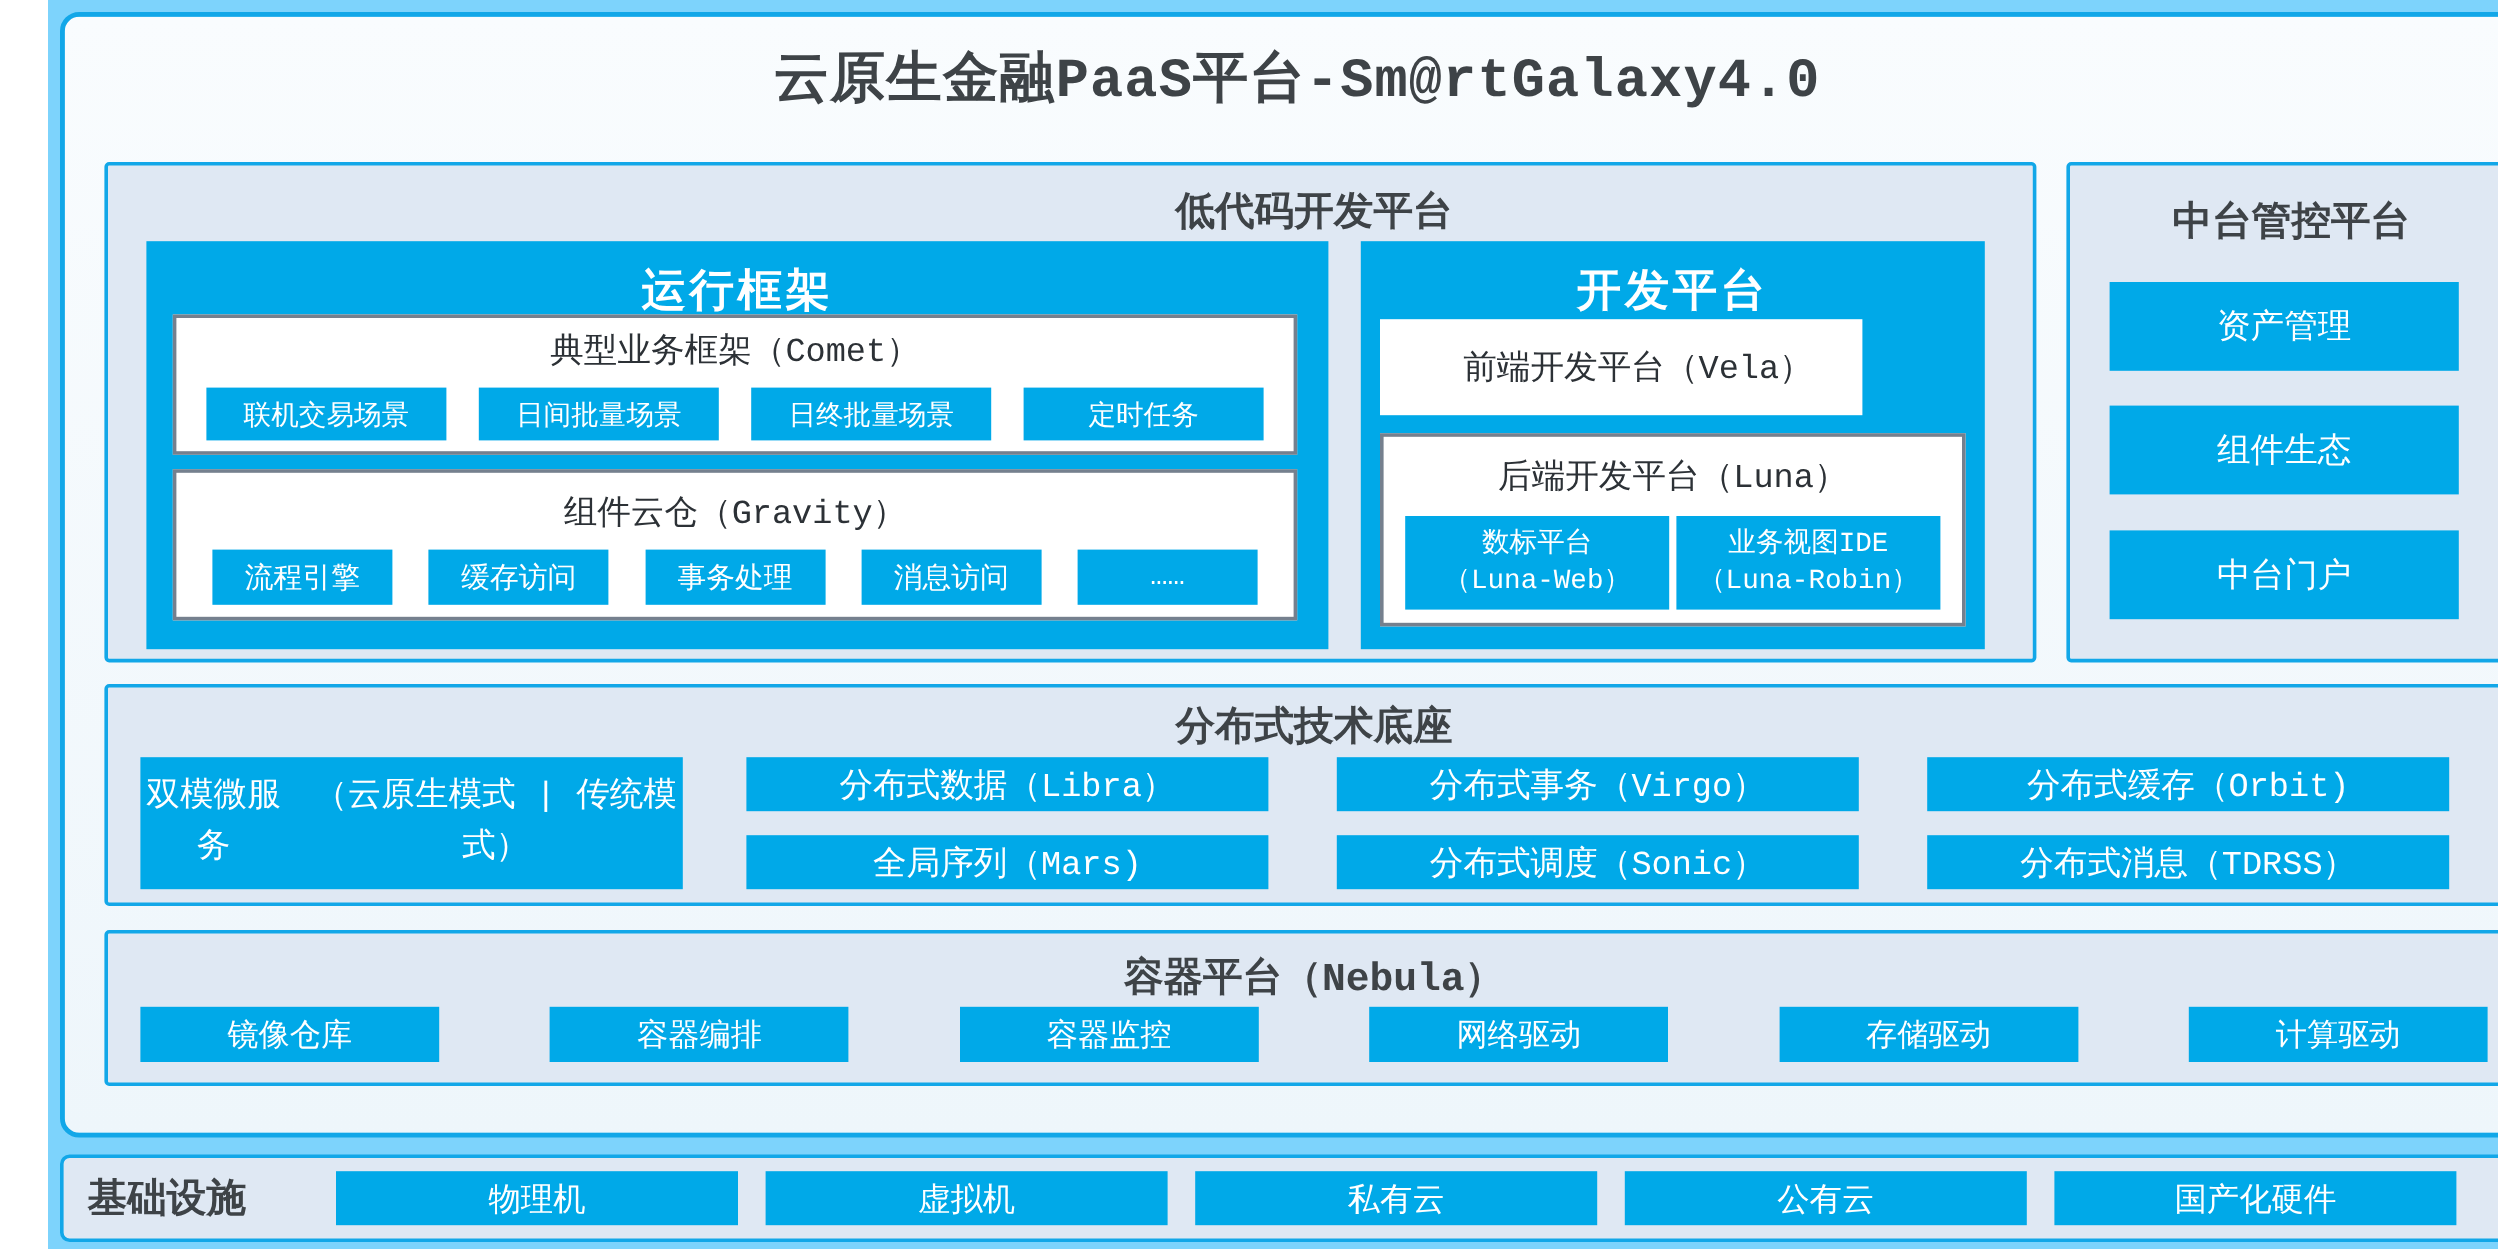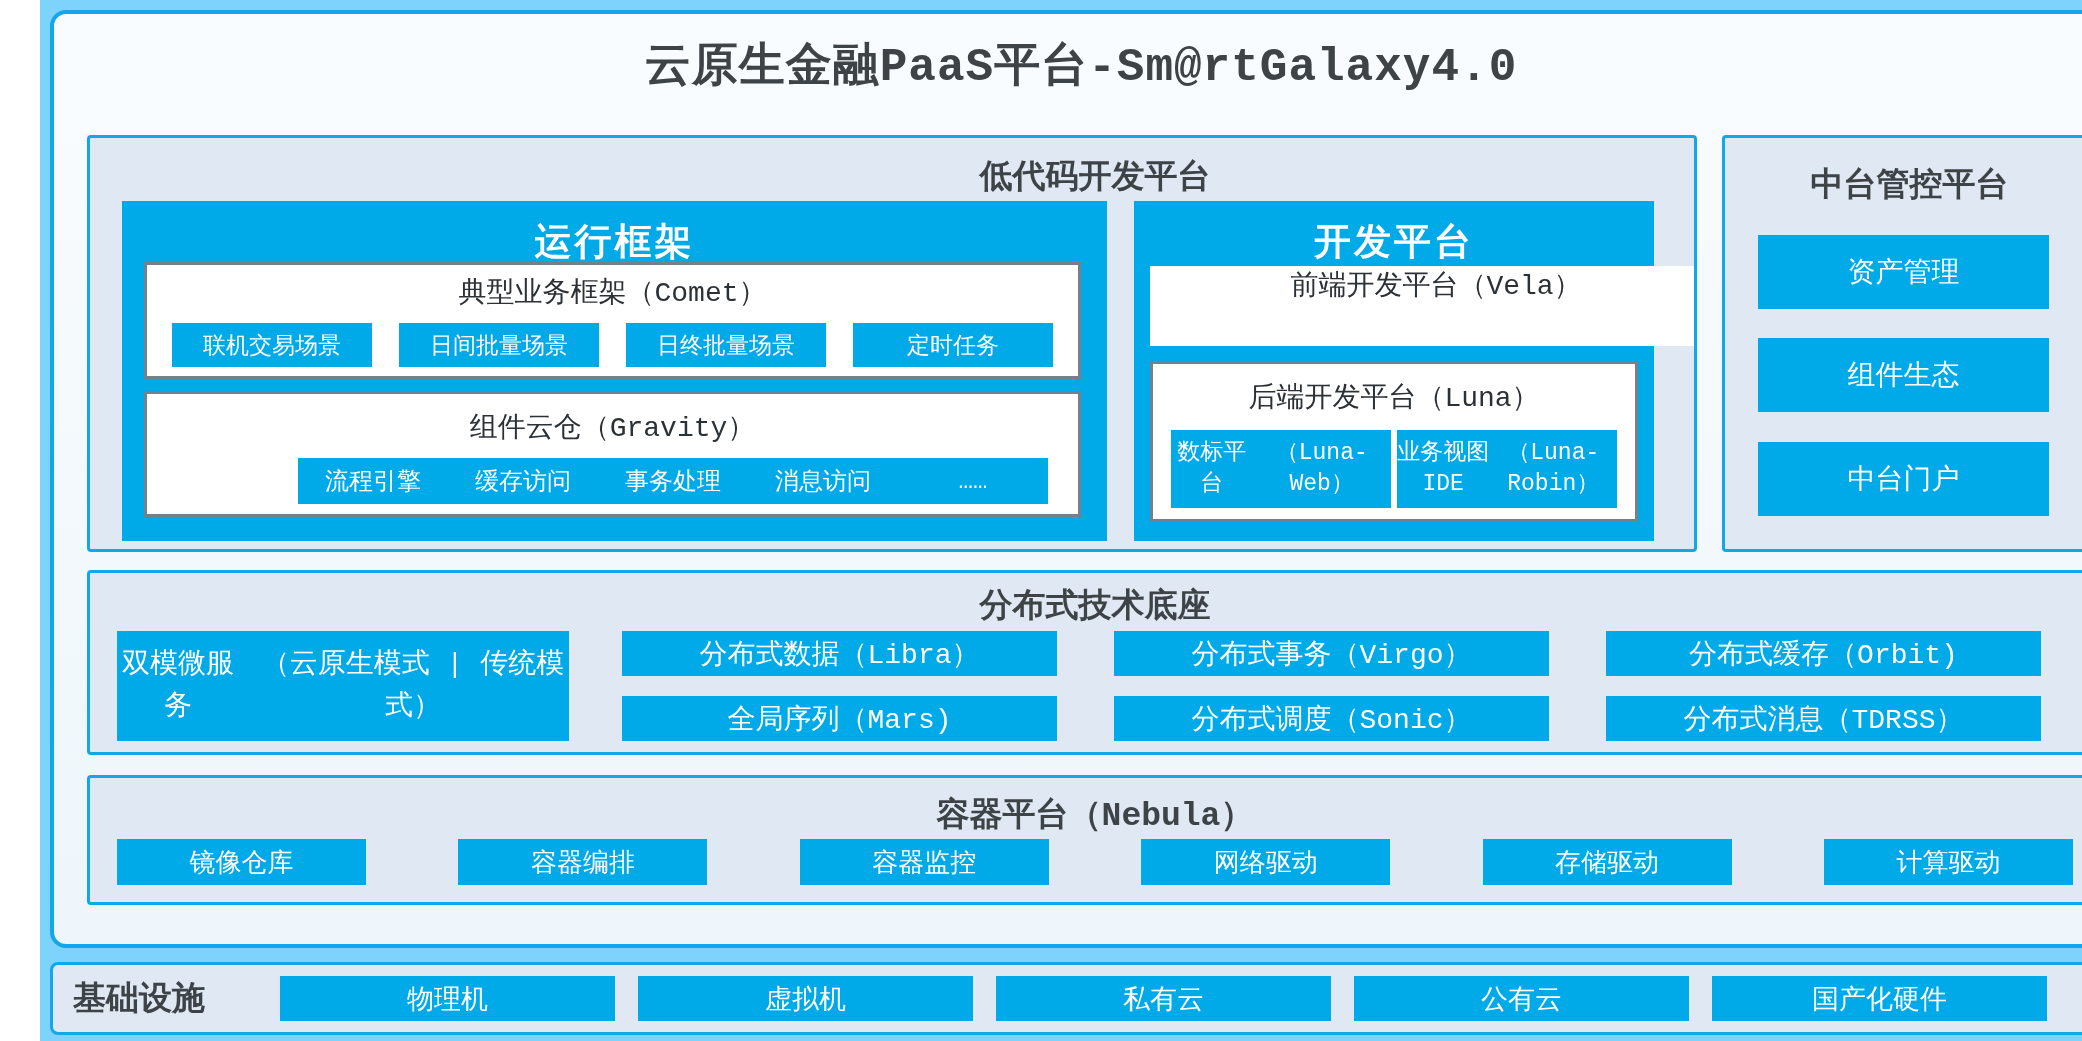--- a/index.html
+++ b/index.html
@@ -44,28 +44,28 @@
   .comet   { left:22px; top:61px;  width:937px; height:117px; }
   .gravity { left:22px; top:190px; width:937px; height:126px; }
   .comet .white-title { top:8px; }
   .gravity .white-title { top:14px; }
   .chip {
     background:var(--azure,#00a9e8); color:#fff;
     display:flex; align-items:center; justify-content:center; text-align:center;
   }
   .comet-row { position:absolute; left:25px; right:25px; top:58px; height:44px; display:flex; justify-content:space-between; }
   .comet-row .chip { width:200px; font-size:23px; }
-  .gravity-row { position:absolute; left:30px; right:30px; top:64px; height:46px; display:flex; justify-content:flex-end; }
+  .gravity-row { position:absolute; left:30px; right:30px; top:64px; height:46px; display:flex; justify-content:space-between; }
   .gravity-row .chip { width:150px; font-size:24px; }
-  .vela { left:16px; top:65px; width:544px; height:80px; display:flex; justify-content:center;padding-left:28px; }
+  .vela { left:16px; top:65px; width:402px; height:80px; display:flex; align-items:center; justify-content:center;padding-left:28px; }
   .vela span { font-size:28px; color:var(--white-box-text,#2c3136); }
   .luna { left:16px; top:160px; width:488px; height:161px; }
   .luna .white-title { top:14px; }
   .luna-row { position:absolute; left:18px; right:18px; top:66px; height:78px; display:flex; justify-content:space-between; }
-  .luna-row .chip { width:220px; font-size:23px; line-height:1.35; }
+  .luna-row .chip { width:220px; flex-direction:column; font-size:23px; line-height:1.35; }
   
   .midp { left:1668px; top:121px; width:375px; height:417px; }
   .midp-header { top:24px; }
   .mid-btn { position:absolute; left:33px; width:291px; height:74px; font-size:28px; }
   .mid-0 { top:97px; } .mid-1 { top:200px; } .mid-2 { top:304px; }
   
   .dist { left:33px; top:556px; width:2016px; height:185px; }
   .dist-header { top:10px; }
   .dual { position:absolute; left:27px; top:58px; width:452px; height:110px; flex-direction:row; font-size:28px; line-height:1.5;gap:18px; }
   .dist-cell { position:absolute; width:435px; height:45px; font-size:28px; }

